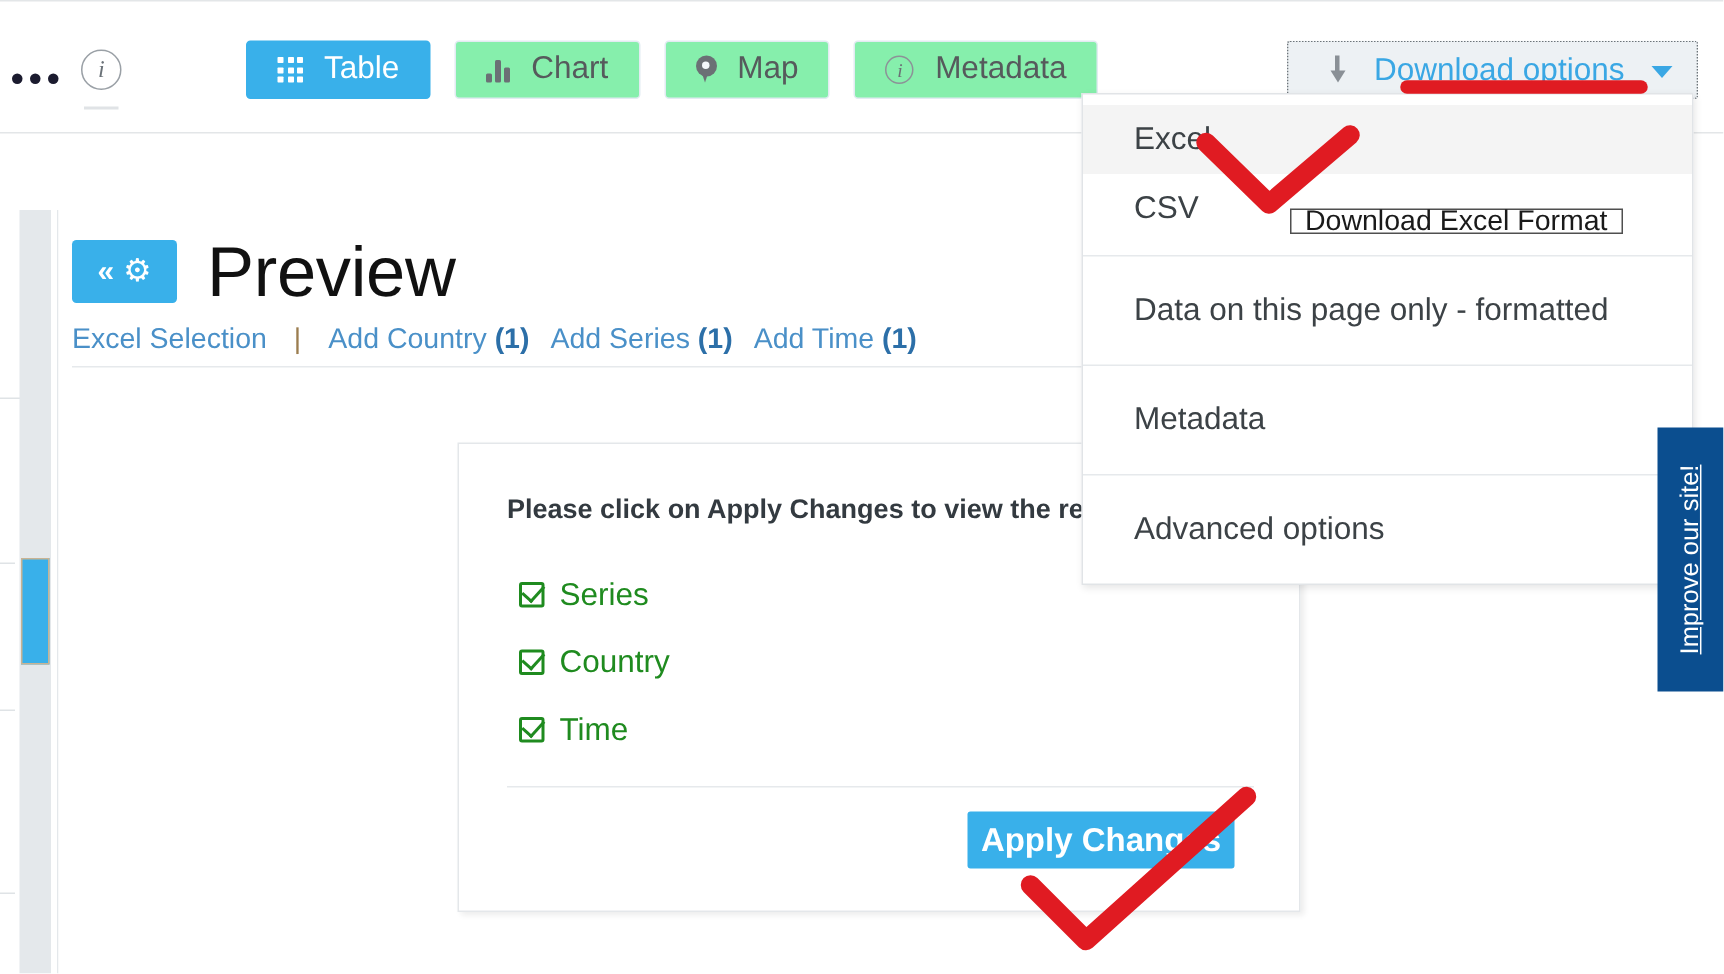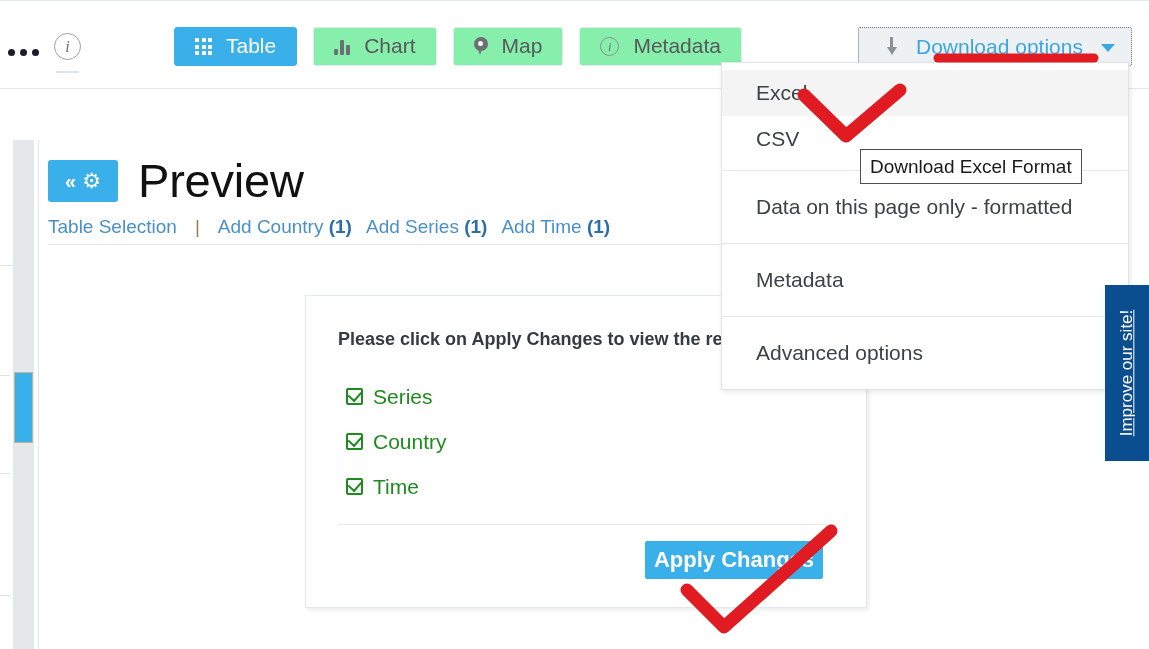--- a/index.html
+++ b/index.html
@@ -62,21 +62,21 @@
   }
   .info-underline {
     position: absolute;
     left: 56px; top: 70px;
     width: 23px; height: 2px;
     background: #e0e3e6;
   }
 
   .viewtabs {
     position: absolute;
-    left: 174px; top: 26px;
+    left: 164px; top: 26px;
     display: flex;
     align-items: flex-start;
     gap: 16px;
   }
   .vtab {
     display: flex;
     align-items: center;
     gap: 14px;
     height: 39px;
     padding: 0 20px;
@@ -365,22 +365,22 @@
     font-size: 21px;
     color: #3c4246;
     white-space: nowrap;
   }
   .dd-item.hover { background: #f4f4f4; }
   .dd-group.formats { padding: 7px 0 8px; }
   .dd-group.single .dd-item { height: 72px; }
 
   .tooltip {
     position: absolute;
-    left: 860px; top: 149px;
-    height: 35px;
+    left: 860px; top: 139px;
+    height: 17px;
     padding: 0 9px;
     background: #ffffff;
     border: 1px solid #4f4f4f;
     box-sizing: border-box;
     display: flex;
     align-items: center;
     font-size: 19px;
     color: #1a1a1a;
     white-space: nowrap;
   }
@@ -498,21 +498,21 @@
 
     <div class="preview-head">
       <div class="collapse-btn">
         <span class="chev">«</span>
         <span class="gear">⚙</span>
       </div>
       <div class="preview-title">Preview</div>
     </div>
 
     <div class="links-row">
-      <span class="lnk">Table Selection</span>
+      <span class="lnk">Excel Selection</span>
       <span class="sep">|</span>
       <span class="lnk">
         <span>Add Country</span>
         <b>(1)</b>
       </span>
       <span class="gap"></span>
       <span class="lnk">
         <span>Add Series</span>
         <b>(1)</b>
       </span>

